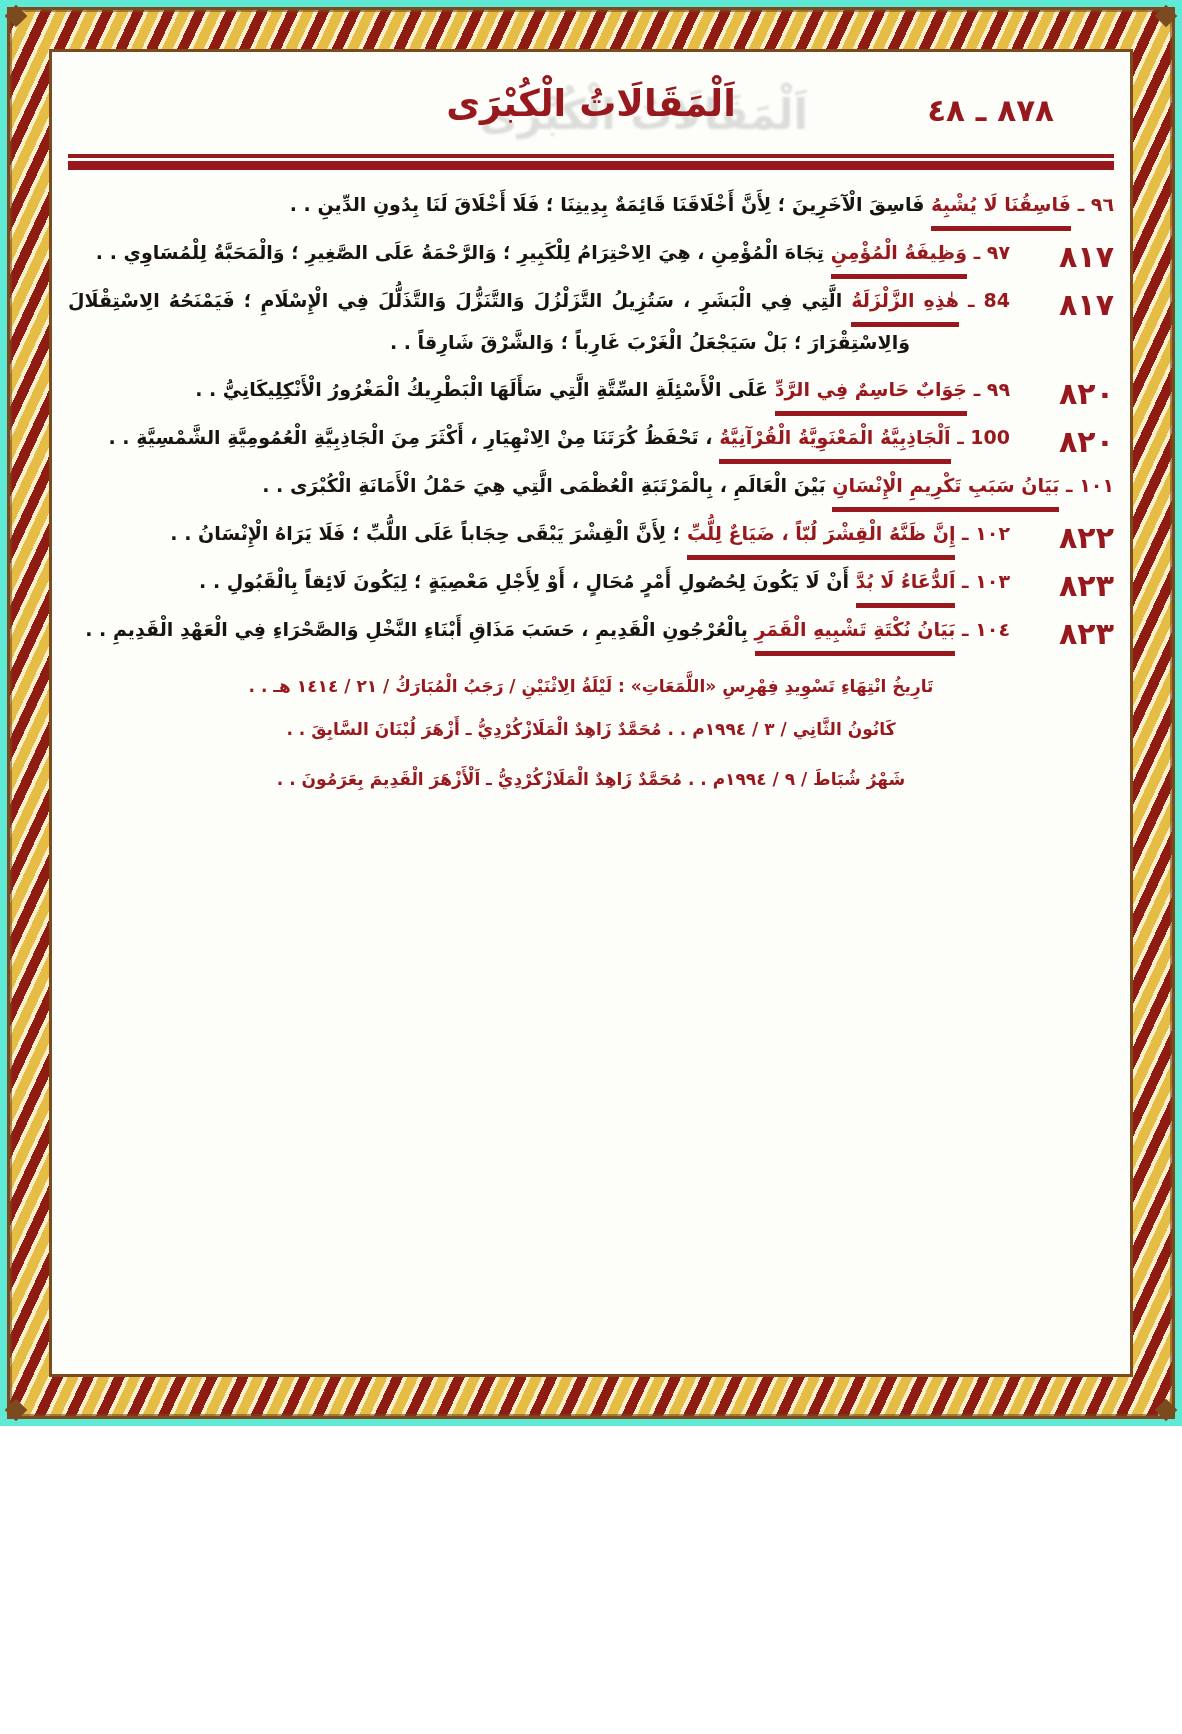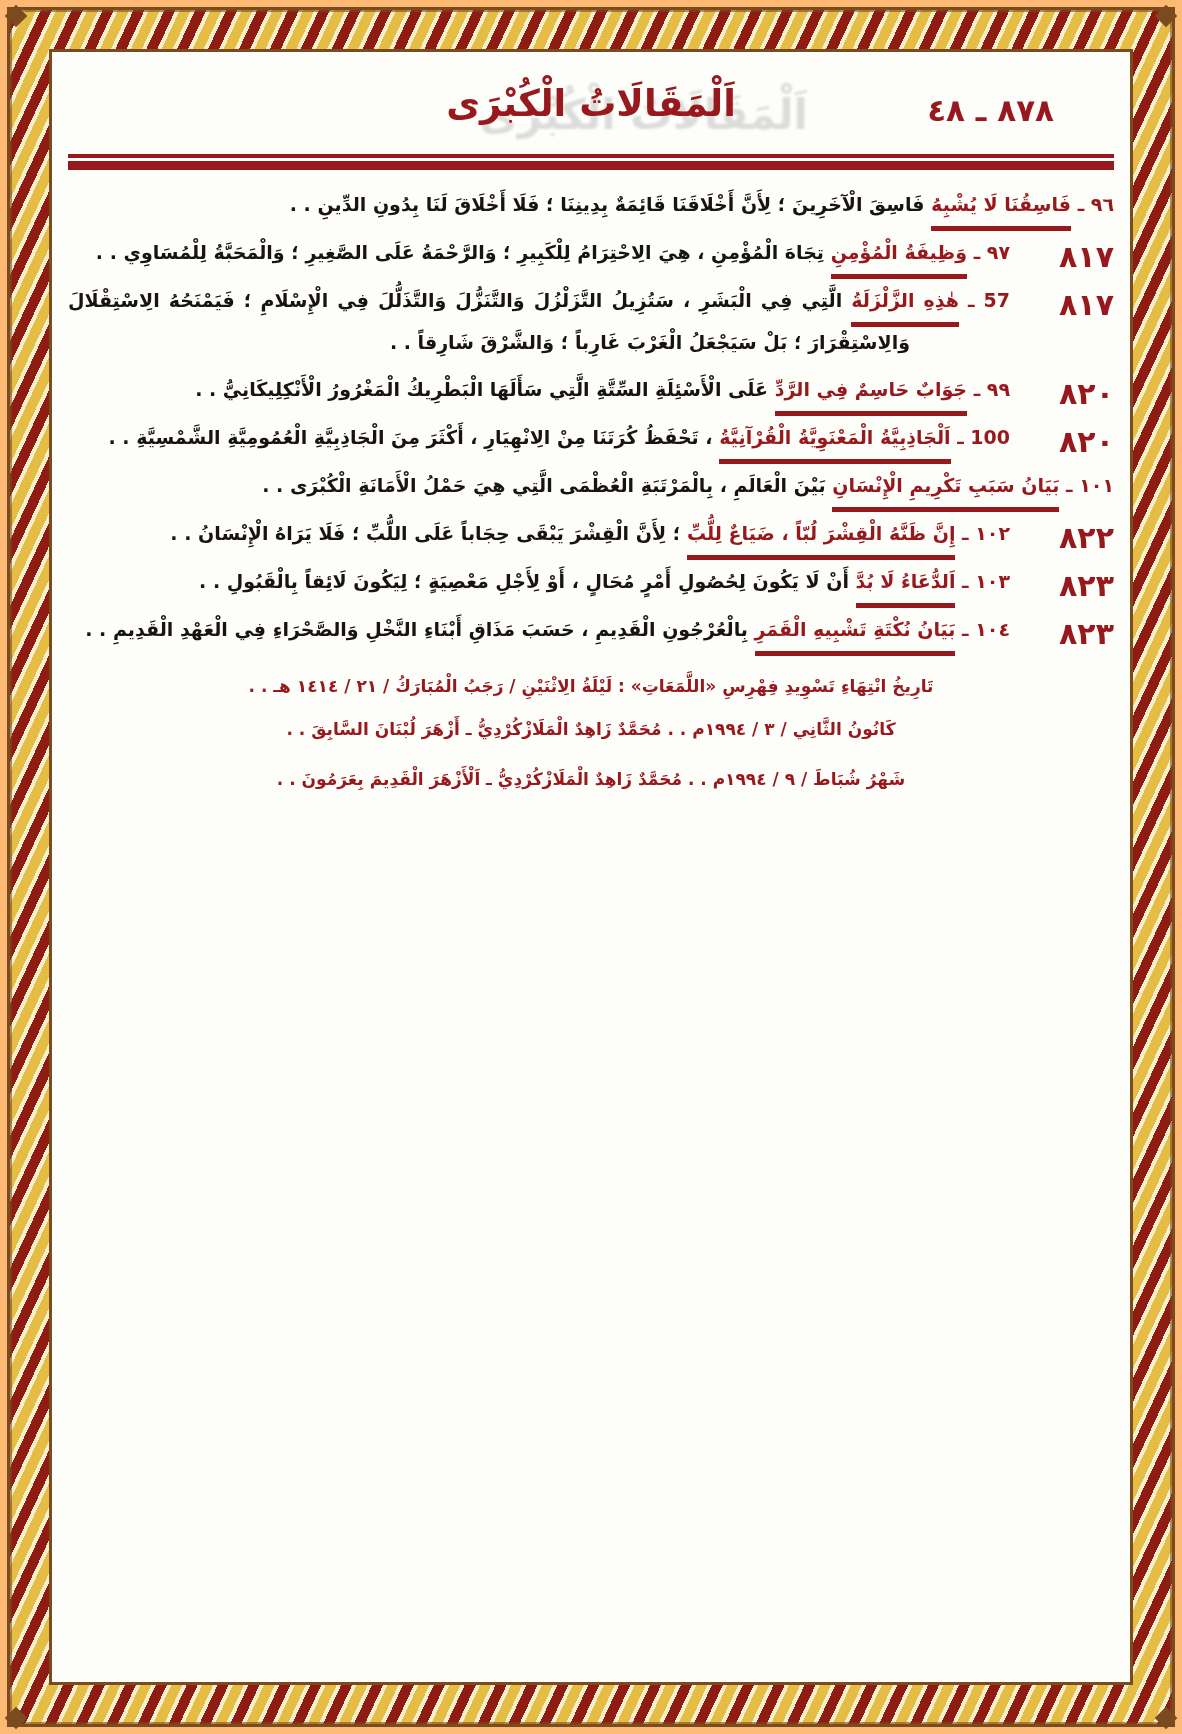--- a/index.html
+++ b/index.html
@@ -13,22 +13,22 @@
   }
   *{box-sizing:border-box;}
   html,body{margin:0;padding:0;}
   body{
     width:1182px;height:1734px;
     background:#ffffff;
     font-family:"DejaVu Sans", sans-serif;
   }
   .page{
     position:relative;
-    width:1182px;height:1734px;
-    background:#fdba74;
+    width:1182px;height:1426px;
+    background:#5eead4;
     overflow:hidden;
   }
   
   .frame{
     position:absolute;
     inset:7px;
     border:3px solid var(--b-brown);
     background:
       repeating-linear-gradient(115deg,
         var(--b-red) 0 10px,
@@ -167,21 +167,21 @@
         <p class="etext"><span class="enum">٩٦ ـ</span> <span class="etitle">فَاسِقُنَا لَا يُشْبِهُ</span> <span class="ebody">فَاسِقَ الْآخَرِينَ ؛ لِأَنَّ أَخْلَاقَنَا قَائِمَةٌ بِدِينِنَا ؛ فَلَا أَخْلَاقَ لَنَا بِدُونِ الدِّينِ . .</span></p>
       </div>
 
       <div class="entry">
         <div class="pno">٨١٧</div>
         <p class="etext"><span class="enum">٩٧ ـ</span> <span class="etitle">وَظِيفَةُ الْمُؤْمِنِ</span> <span class="ebody">تِجَاهَ الْمُؤْمِنِ ، هِيَ الِاحْتِرَامُ لِلْكَبِيرِ ؛ وَالرَّحْمَةُ عَلَى الصَّغِيرِ ؛ وَالْمَحَبَّةُ لِلْمُسَاوِي . .</span></p>
       </div>
 
       <div class="entry">
         <div class="pno">٨١٧</div>
-        <p class="etext"><span class="enum">57 ـ</span> <span class="etitle">هٰذِهِ الزَّلْزَلَةُ</span> <span class="ebody">الَّتِي فِي الْبَشَرِ ، سَتُزِيلُ التَّزَلْزُلَ وَالتَّنَزُّلَ وَالتَّذَلُّلَ فِي الْإِسْلَامِ ؛ فَيَمْنَحُهُ الِاسْتِقْلَالَ وَالِاسْتِقْرَارَ ؛ بَلْ سَيَجْعَلُ الْغَرْبَ غَارِباً ؛ وَالشَّرْقَ شَارِقاً . .</span></p>
+        <p class="etext"><span class="enum">84 ـ</span> <span class="etitle">هٰذِهِ الزَّلْزَلَةُ</span> <span class="ebody">الَّتِي فِي الْبَشَرِ ، سَتُزِيلُ التَّزَلْزُلَ وَالتَّنَزُّلَ وَالتَّذَلُّلَ فِي الْإِسْلَامِ ؛ فَيَمْنَحُهُ الِاسْتِقْلَالَ وَالِاسْتِقْرَارَ ؛ بَلْ سَيَجْعَلُ الْغَرْبَ غَارِباً ؛ وَالشَّرْقَ شَارِقاً . .</span></p>
       </div>
 
       <div class="entry">
         <div class="pno">٨٢٠</div>
         <p class="etext"><span class="enum">٩٩ ـ</span> <span class="etitle">جَوَابٌ حَاسِمٌ فِي الرَّدِّ</span> <span class="ebody">عَلَى الْأَسْئِلَةِ السِّتَّةِ الَّتِي سَأَلَهَا الْبَطْرِيكُ الْمَغْرُورُ الْأَنْكِلِيكَانِيُّ . .</span></p>
       </div>
 
       <div class="entry">
         <div class="pno">٨٢٠</div>
         <p class="etext"><span class="enum">100 ـ</span> <span class="etitle">اَلْجَاذِبِيَّةُ الْمَعْنَوِيَّةُ الْقُرْآنِيَّةُ</span> <span class="ebody">، تَحْفَظُ كُرَتَنَا مِنْ الِانْهِيَارِ ، أَكْثَرَ مِنَ الْجَاذِبِيَّةِ الْعُمُومِيَّةِ الشَّمْسِيَّةِ . .</span></p>

